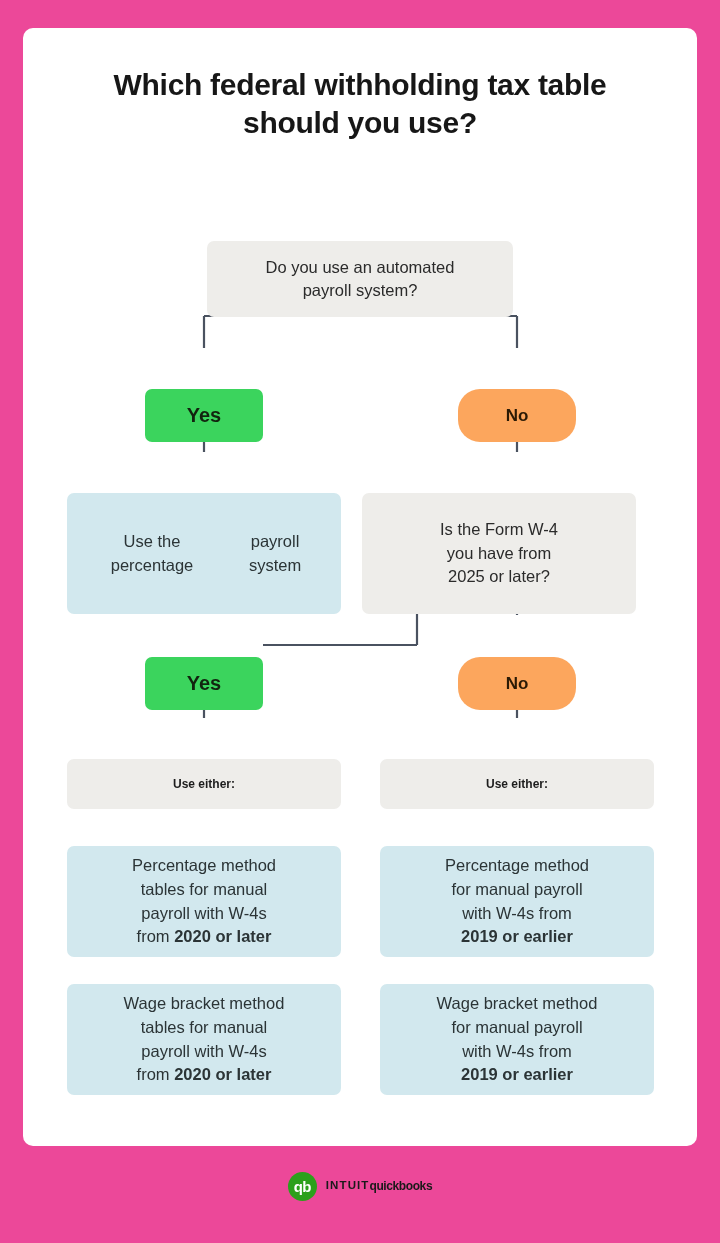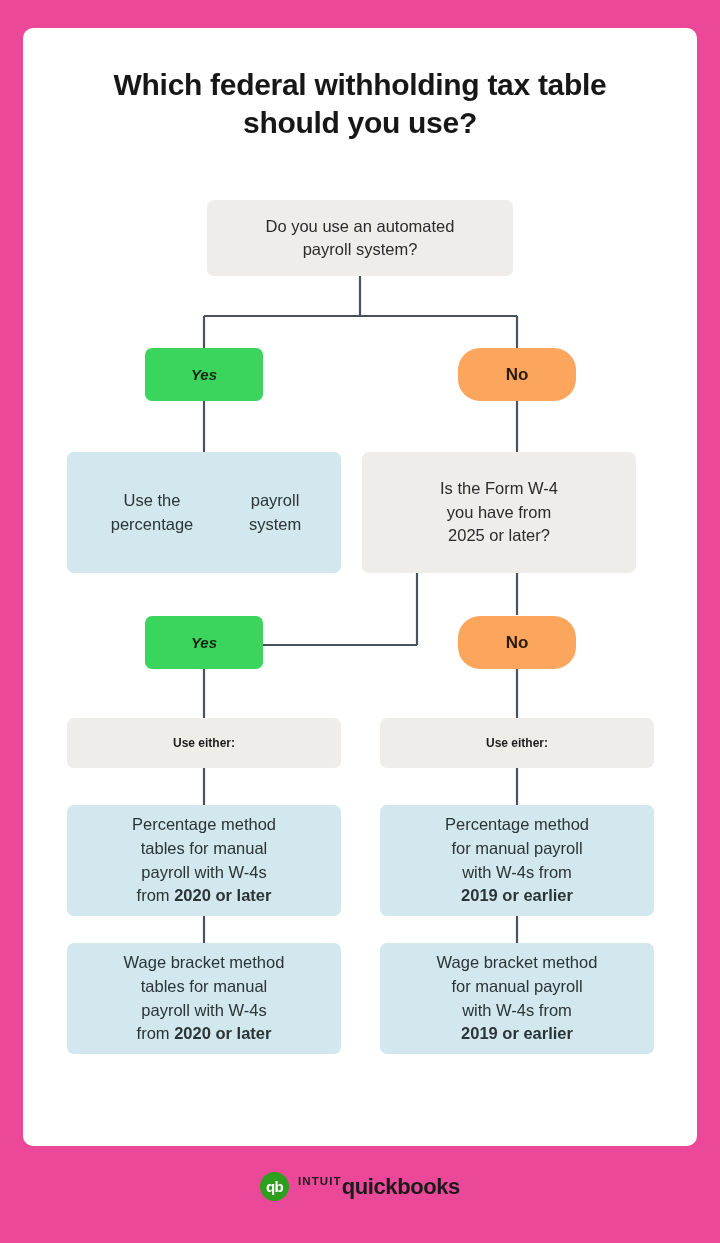--- a/index.html
+++ b/index.html
@@ -67,20 +67,21 @@
   }
 
   .node {
     position: absolute;
     box-sizing: border-box;
     display: flex;
     align-items: center;
     justify-content: center;
     text-align: center;
     border-radius: 7px;
+    margin-top: 41px;
   }
 
   .node-neutral {
     background: #eeedea;
     color: #2b2b2b;
     font-size: 16.5px;
     line-height: 1.42;
     font-weight: normal;
     padding: 8px 14px;
   }
@@ -90,23 +91,22 @@
     color: #2b3436;
     font-size: 16.5px;
     line-height: 1.45;
     font-weight: normal;
     padding: 8px 14px;
   }
 
   .node-yes {
     background: #3bd45d;
     color: #12240f;
-    font-size: 15px;
-    font-weight: bold;
-    font-style: italic;
+    font-size: 20px;
+    font-weight: bold;
   }
 
   .node-no {
     background: #fca65d;
     color: #2b1a05;
     font-size: 17px;
     font-weight: bold;
     border-radius: 22px;
   }
 
@@ -151,21 +151,21 @@
     line-height: 1;
   }
   .logo-intuit {
     font-size: 11.5px;
     font-weight: bold;
     letter-spacing: 1.1px;
     color: #1a1a1a;
     margin-bottom: 2px;
   }
   .logo-qb {
-    font-size: 22px;
+    font-size: 12px;
     font-weight: bold;
     letter-spacing: -0.4px;
     color: #1a1a1a;
   }
 </style>
 </head>
 <body>
 
 <div class="page">
   <div class="card">

